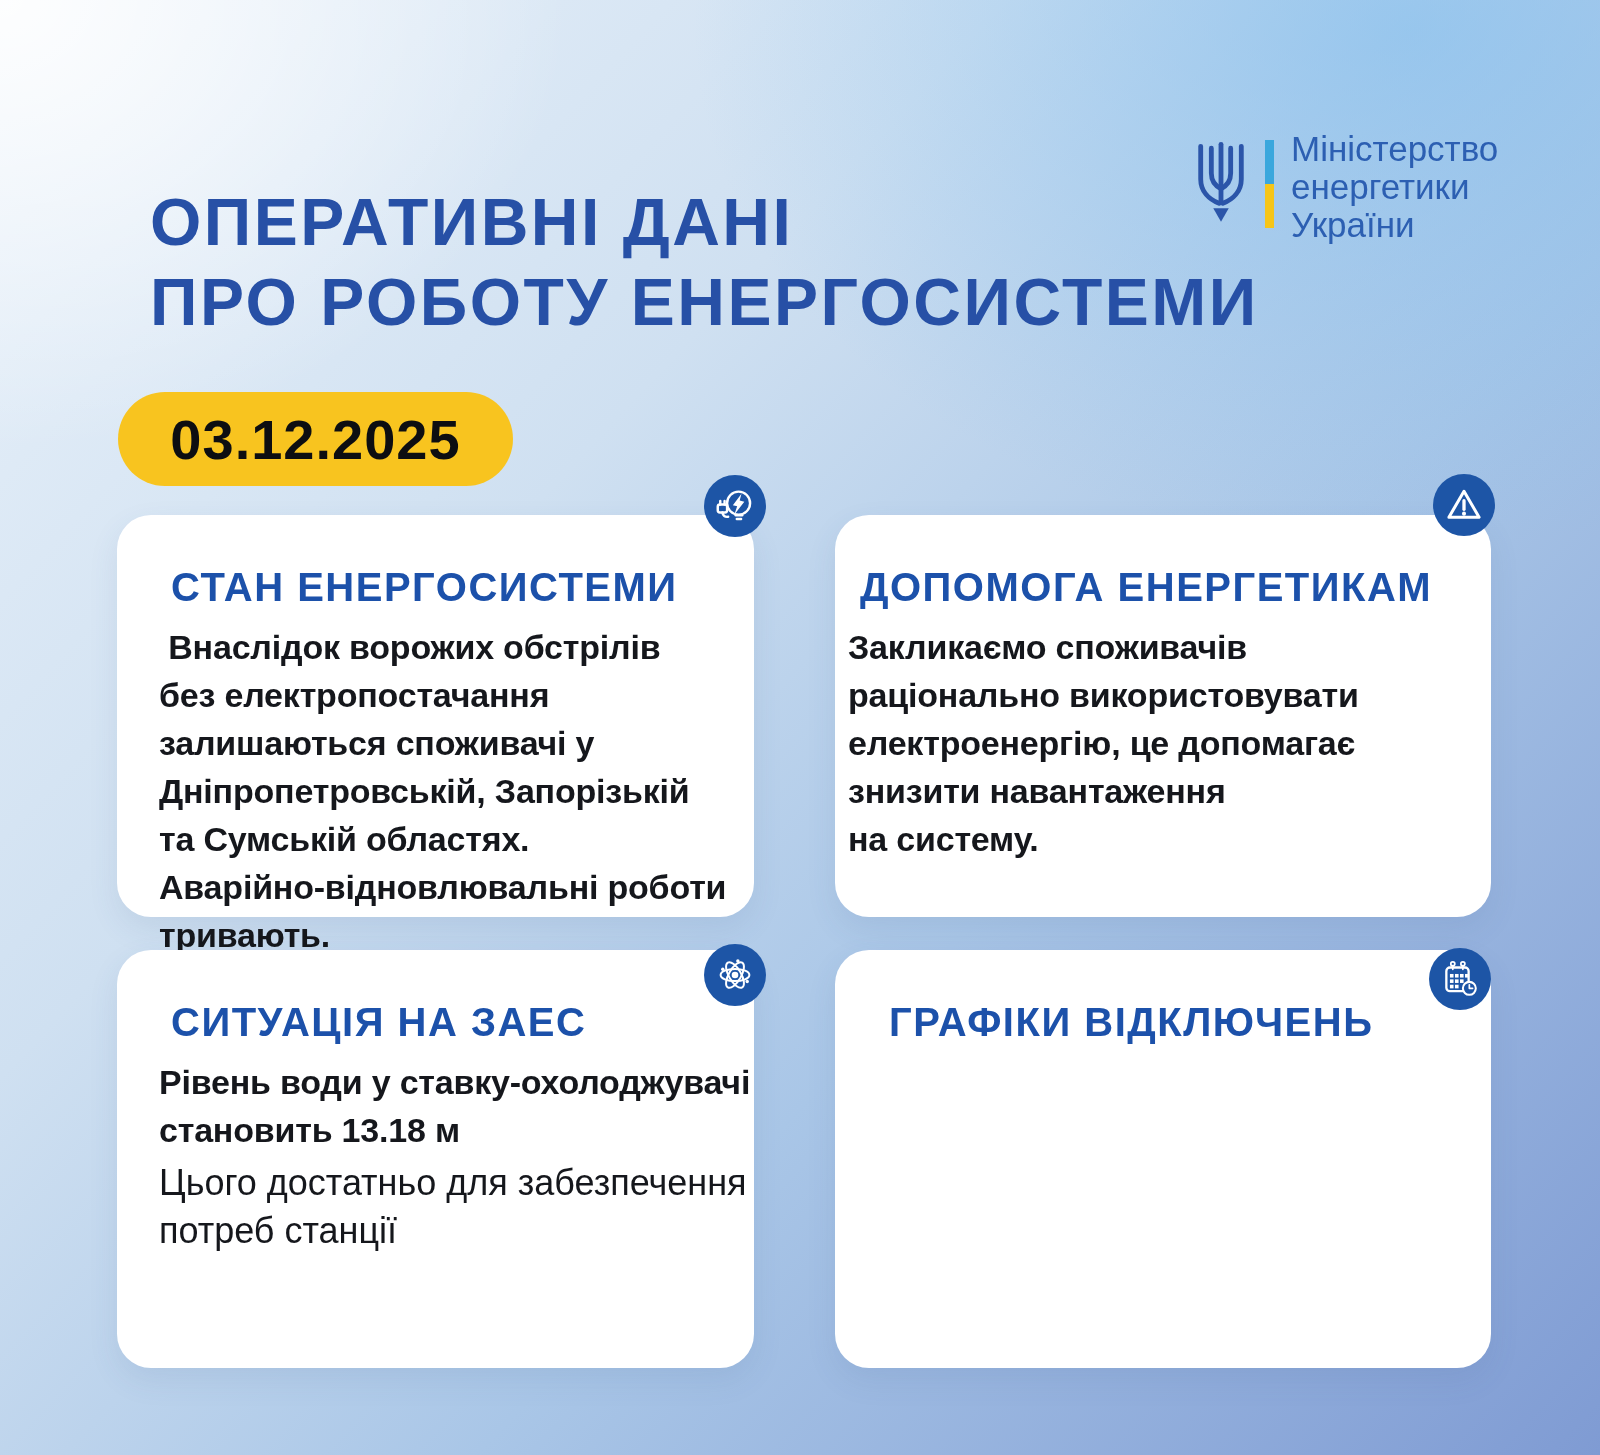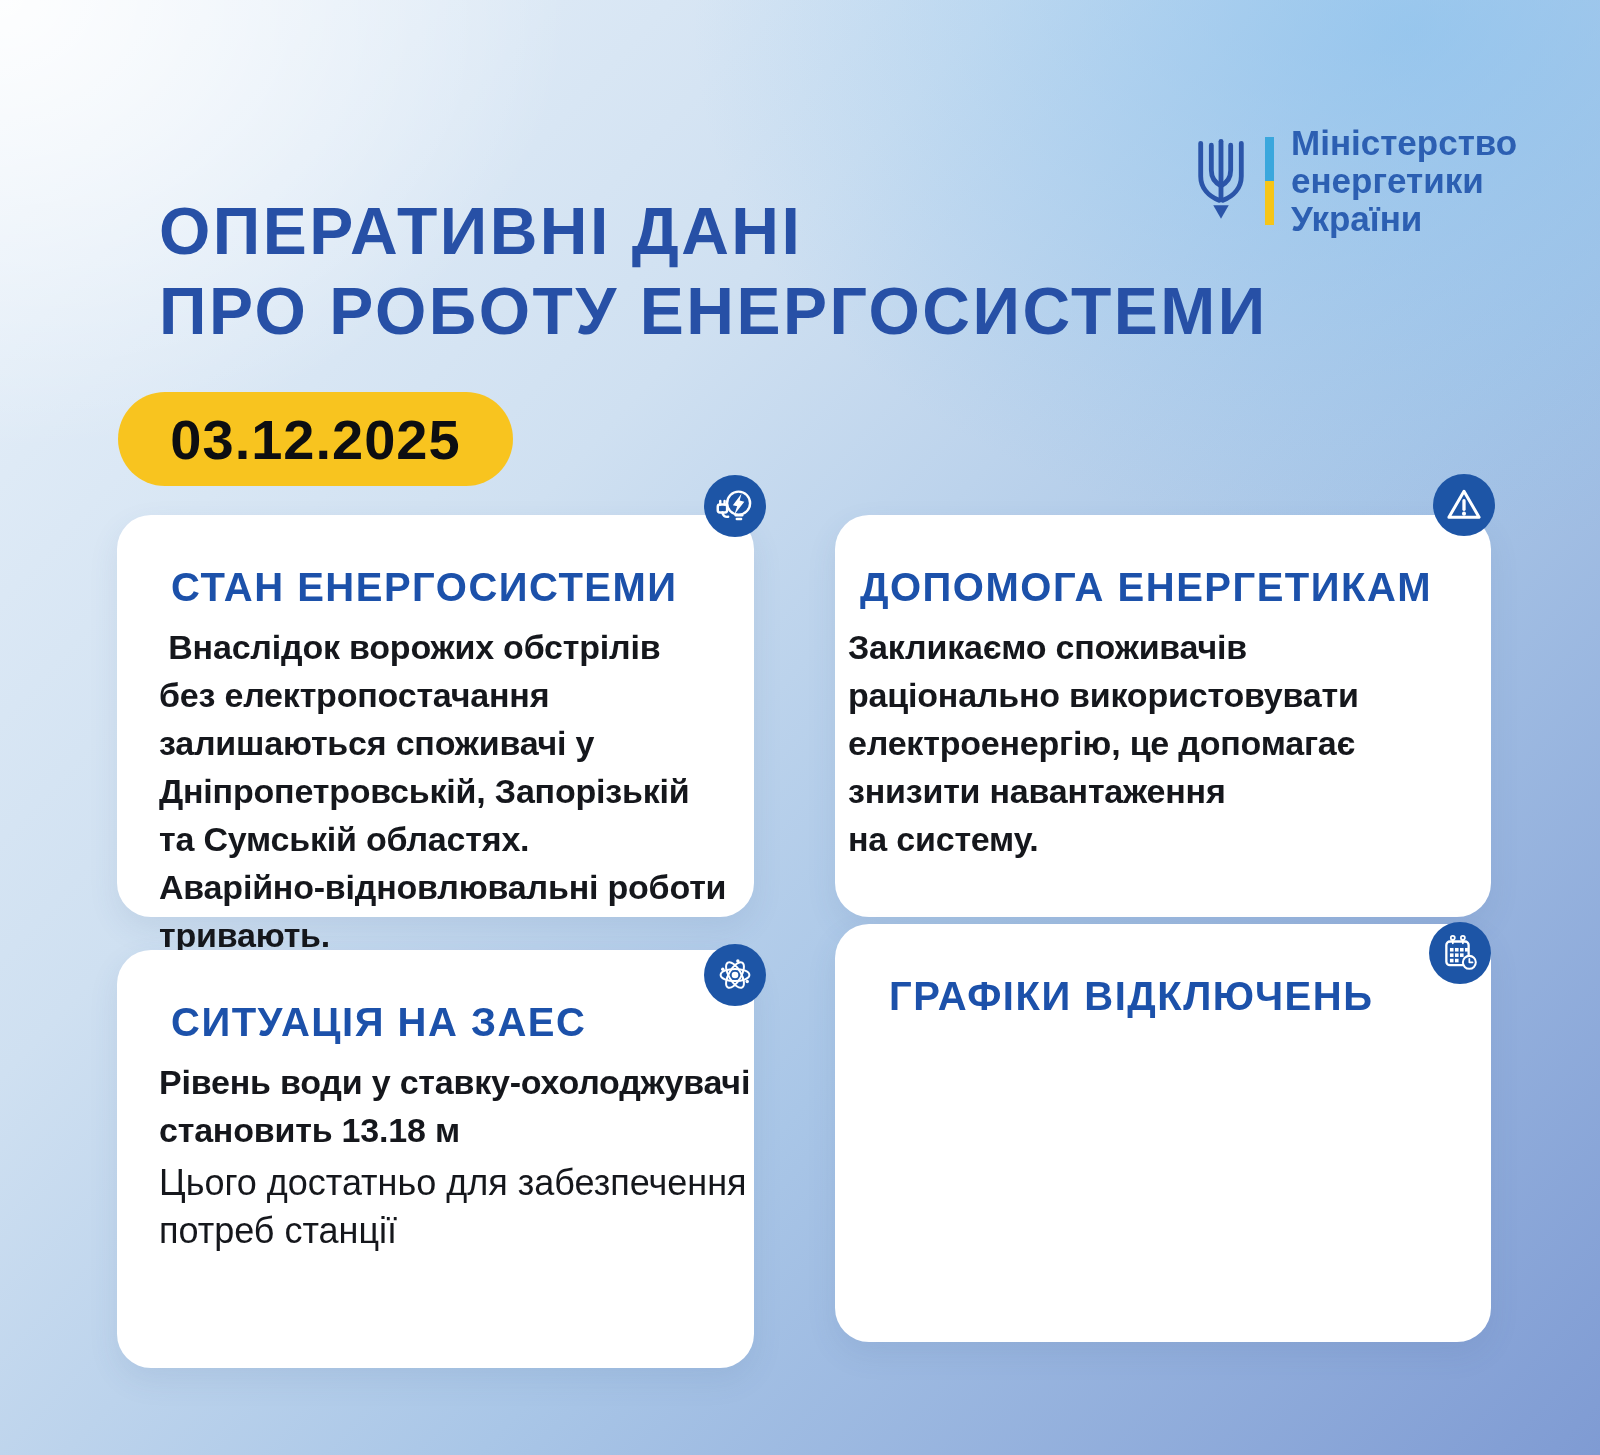--- a/index.html
+++ b/index.html
@@ -23,30 +23,31 @@
     display: flex; align-items: center;
   }
   .logo svg { width: 58px; height: 92px; display:block; }
   .logo-bar {
     width: 9px; height: 88px;
     margin-left: 15px; margin-right: 17px;
     background: linear-gradient(var(--logo-bar-top) 0 50%, var(--logo-bar-bottom) 50% 100%);
   }
   .logo-text {
     font-size: 35px; line-height: 38px;
-    font-weight: 700;
+    font-weight: 400;
     color: var(--logo-text);
     white-space: pre-line;
+    margin-top: 6px;
   }
 
   
   .page-title {
     position: absolute;
     left: 150px; top: 182px;
-    margin: 9px;
+    margin: 0;
     font-size: 66px; line-height: 80px;
     font-weight: 800;
     letter-spacing: 2.5px;
     color: var(--title-blue);
     white-space: pre-line;
   }
 
   
   .date-pill {
     position: absolute;
@@ -64,21 +65,21 @@
     position: absolute;
     box-sizing: border-box;
     background: #ffffff;
     border-radius: 34px;
     box-shadow: 0 12px 30px rgba(59,86,135,.10);
     padding: 36px 42px;
   }
   .card-1 { left: 117px; top: 515px; width: 637px; height: 402px; }
   .card-2 { left: 835px; top: 515px; width: 656px; height: 402px; padding-left: 13px; }
   .card-3 { left: 117px; top: 950px; width: 637px; height: 418px; }
-  .card-4 { left: 835px; top: 924px; width: 656px; height: 418px; }
+  .card-4 { left: 835px; top: 950px; width: 656px; height: 418px; }
 
   .card h2 {
     margin: 12px;
     font-size: 40px; line-height: 48px;
     font-weight: 800;
     letter-spacing: 1.5px;
     color: var(--card-title-blue);
   }
   .card .body {
     margin: 6px 0 0;

